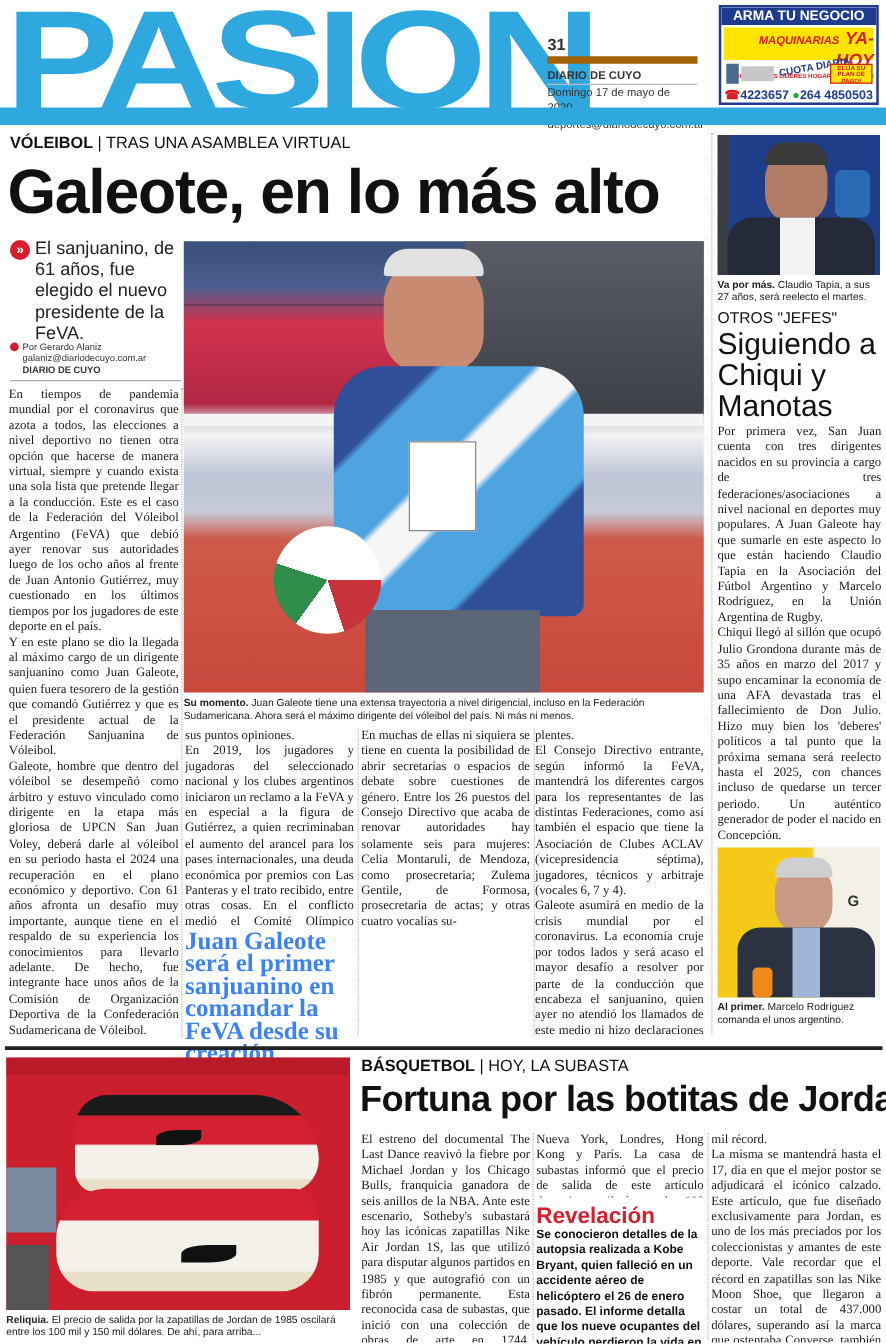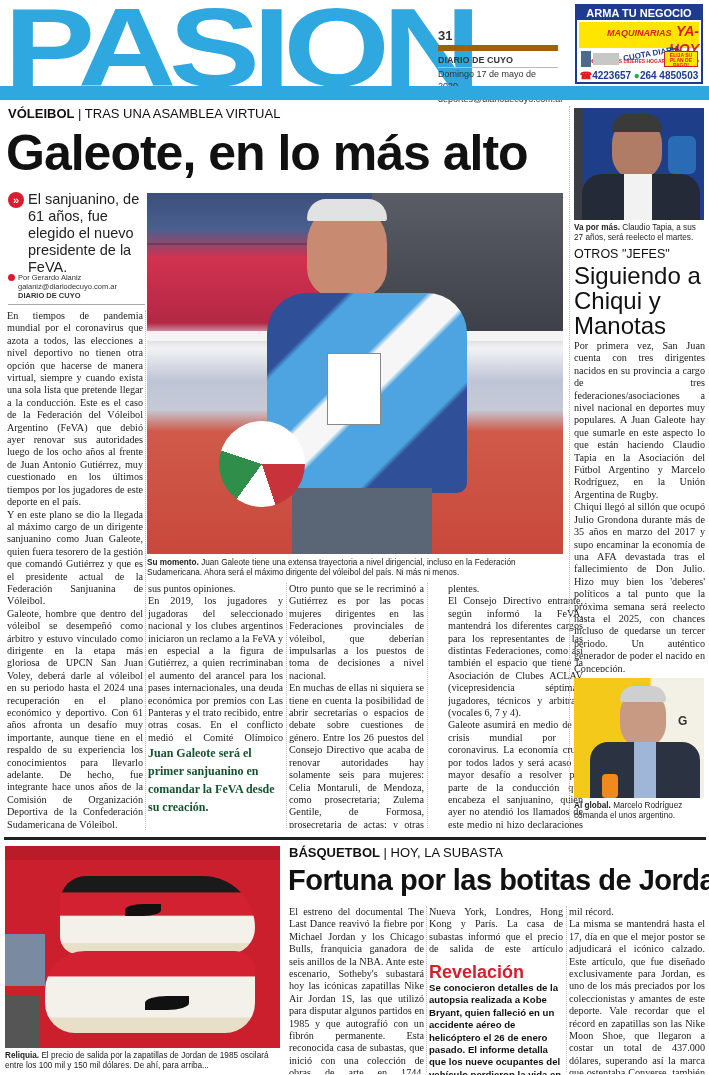--- a/index.html
+++ b/index.html
@@ -34,21 +34,21 @@
 .vrule{width:0;border-left:1px dotted #bbb}
 .lede{left:8px;top:191px;width:135px;font-family:"Liberation Sans",sans-serif;font-size:14.5px;line-height:17px;color:#222}
 .lede .arrow{position:absolute;left:0;top:1px;width:16px;height:16px;border-radius:50%;background:#d81e2e;color:#fff;font-size:11px;font-weight:bold;line-height:16px;text-align:center}
 .lede .txt{padding-left:20px;display:block}
 .byline{left:8px;top:273px;width:137px;font-family:"Liberation Sans",sans-serif;font-size:7.5px;line-height:9px;color:#333;padding-left:10px;padding-bottom:4px;border-bottom:1px solid #aaa}
 .byline .dot{position:absolute;left:0;top:1px;width:7px;height:7px;border-radius:50%;background:#d81e2e}
 .byline .dc{font-weight:bold}
 .photo{overflow:hidden}
 .caption{font-family:"Liberation Sans",sans-serif;font-size:8.2px;line-height:10px;color:#222}
 .caption b{font-weight:bold}
-.pullq{font-family:"Liberation Serif",serif;font-weight:bold;font-size:12px;line-height:18px;color:#14532d}
+.pullq{font-family:"Liberation Serif",serif;font-weight:bold;font-size:20px;line-height:18px;color:#3b82f6}
 .sidehead{font-family:"Liberation Sans",sans-serif;font-size:24px;line-height:25px;color:#111}
 .revel{font-family:"Liberation Sans",sans-serif;font-weight:bold;font-size:18px;color:#d81e2e}
 .revel-body{font-family:"Liberation Sans",sans-serif;font-weight:bold;font-size:9.6px;line-height:12.4px;color:#111}
 .hr{height:0;border-top:3px solid #222}
 </style>
 </head>
 <body>
 
 <div class="abs masthead">
   <div class="abs logo">PASION</div>
@@ -123,26 +123,25 @@
 
 <div class="abs col" style="left:148px;top:583px;width:135px;height:158px;overflow:hidden">
   <p>sus puntos opiniones.</p>
   <p>En 2019, los jugadores y jugadoras del seleccionado nacional y los clubes argentinos iniciaron un reclamo a la FeVA y en especial a la figura de Gutiérrez, a quien recriminaban el aumento del arancel para los pases internacionales, una deuda económica por premios con Las Panteras y el trato recibido, entre otras cosas. En el conflicto medió el Comité Olímpico Argentino (COA) para que no pasara a mayores, aunque quedó claro el descontento por parte de los voleibolistas.</p>
 
 </div>
 <div class="abs pullq" style="left:148px;top:744px;width:138px">Juan Galeote será el primer sanjuanino en comandar la FeVA desde su creación.</div>
 <div class="abs vrule" style="left:286px;top:583px;height:245px"></div>
 
 <div class="abs col" style="left:289px;top:583px;width:135px;height:245px;overflow:hidden">
-  <p>Otro punto que se le recriminó a Gutiérrez es por las pocas mujeres dirigentes en las Federaciones provinciales de vóleibol, que deberían impulsarlas a los puestos de toma de decisiones a nivel nacional.</p>
   <p>En muchas de ellas ni siquiera se tiene en cuenta la posibilidad de abrir secretarías o espacios de debate sobre cuestiones de género. Entre los 26 puestos del Consejo Directivo que acaba de renovar autoridades hay solamente seis para mujeres: Celia Montaruli, de Mendoza, como prosecretaria; Zulema Gentile, de Formosa, prosecretaria de actas; y otras cuatro vocalías su-</p>
 </div>
 <div class="abs vrule" style="left:427px;top:583px;height:245px"></div>
 
-<div class="abs col" style="left:448px;top:583px;width:135px;height:245px;overflow:hidden">
+<div class="abs col" style="left:428px;top:583px;width:135px;height:245px;overflow:hidden">
   <p>plentes.</p>
   <p>El Consejo Directivo entrante, según informó la FeVA, mantendrá los diferentes cargos para los representantes de las distintas Federaciones, como así también el espacio que tiene la Asociación de Clubes ACLAV (vicepresidencia séptima), jugadores, técnicos y arbitraje (vocales 6, 7 y 4).</p>
   <p>Galeote asumirá en medio de la crisis mundial por el coronavirus. La economía cruje por todos lados y será acaso el mayor desafío a resolver por parte de la conducción que encabeza el sanjuanino, quien ayer no atendió los llamados de este medio ni hizo declaraciones a ningún medio. Se trata de un momento de suma particularidad teniendo en cuenta que las Ligas masculinas y femeninas debieron ser declaradas desiertas por primera vez debido a la pandemia mundial.</p>
 </div>
 <div class="abs vrule" style="left:569px;top:106px;height:722px"></div>
 
 <div class="abs photo" style="left:574px;top:108px;width:130px;height:112px;background:linear-gradient(90deg,#3a3d44 0%,#3a3d44 6%,#1f3e8a 8%,#1f3e8a 100%)">
   <div class="abs" style="left:38px;top:10px;width:50px;height:62px;border-radius:25px;background:#b07c66"></div>
   <div class="abs" style="left:38px;top:6px;width:50px;height:18px;border-radius:25px 25px 4px 4px;background:#3a3a3a"></div>
   <div class="abs" style="left:8px;top:66px;width:118px;height:46px;border-radius:20px 20px 0 0;background:#242a38"></div>
@@ -164,21 +163,21 @@
 
 <div class="abs photo" style="left:574px;top:678px;width:130px;height:120px;background:linear-gradient(90deg,#f4c91a 0%,#f4c91a 58%,#f3f0e6 60%,#f3f0e6 100%)">
   <div class="abs" style="left:46px;top:12px;width:46px;height:58px;border-radius:23px;background:#c89a84"></div>
   <div class="abs" style="left:46px;top:8px;width:46px;height:16px;border-radius:23px 23px 4px 4px;background:#cfcfcf"></div>
   <div class="abs" style="left:16px;top:64px;width:110px;height:56px;border-radius:18px 18px 0 0;background:#2b3242"></div>
   <div class="abs" style="left:60px;top:64px;width:22px;height:56px;background:#9fb6d8"></div>
   <div class="abs" style="left:104px;top:36px;width:14px;height:14px;font-family:'Liberation Sans',sans-serif;font-weight:bold;font-size:12px;color:#333">G</div>
   <div class="abs" style="left:28px;top:96px;width:16px;height:24px;border-radius:4px;background:#f08a1a"></div>
 </div>
 <div class="abs caption" style="left:574px;top:801px;width:132px">
-  <b>Al global.</b>
+  <b>Al primer.</b>
   <span>Marcelo Rodríguez comanda el unos argentino.</span>
 </div>
 
 <div class="abs hr" style="left:4px;top:837px;width:702px"></div>
 
 <div class="abs photo" style="left:5px;top:846px;width:275px;height:202px;background:#cc1f2e">
   <div class="abs" style="left:0;top:0;width:275px;height:14px;background:#b91b29"></div>
   <div class="abs" style="left:0;top:88px;width:40px;height:52px;background:#7a8aa0"></div>
   <div class="abs" style="left:0;top:150px;width:34px;height:52px;background:#555"></div>
   <div class="abs" style="left:55px;top:30px;width:195px;height:78px;border-radius:30px 60px 30px 20px;background:linear-gradient(180deg,#1a1a1a 0%,#1a1a1a 20%,#d32131 22%,#d32131 50%,#f4f1ea 52%,#f4f1ea 85%,#e8dfc8 87%)"></div>

